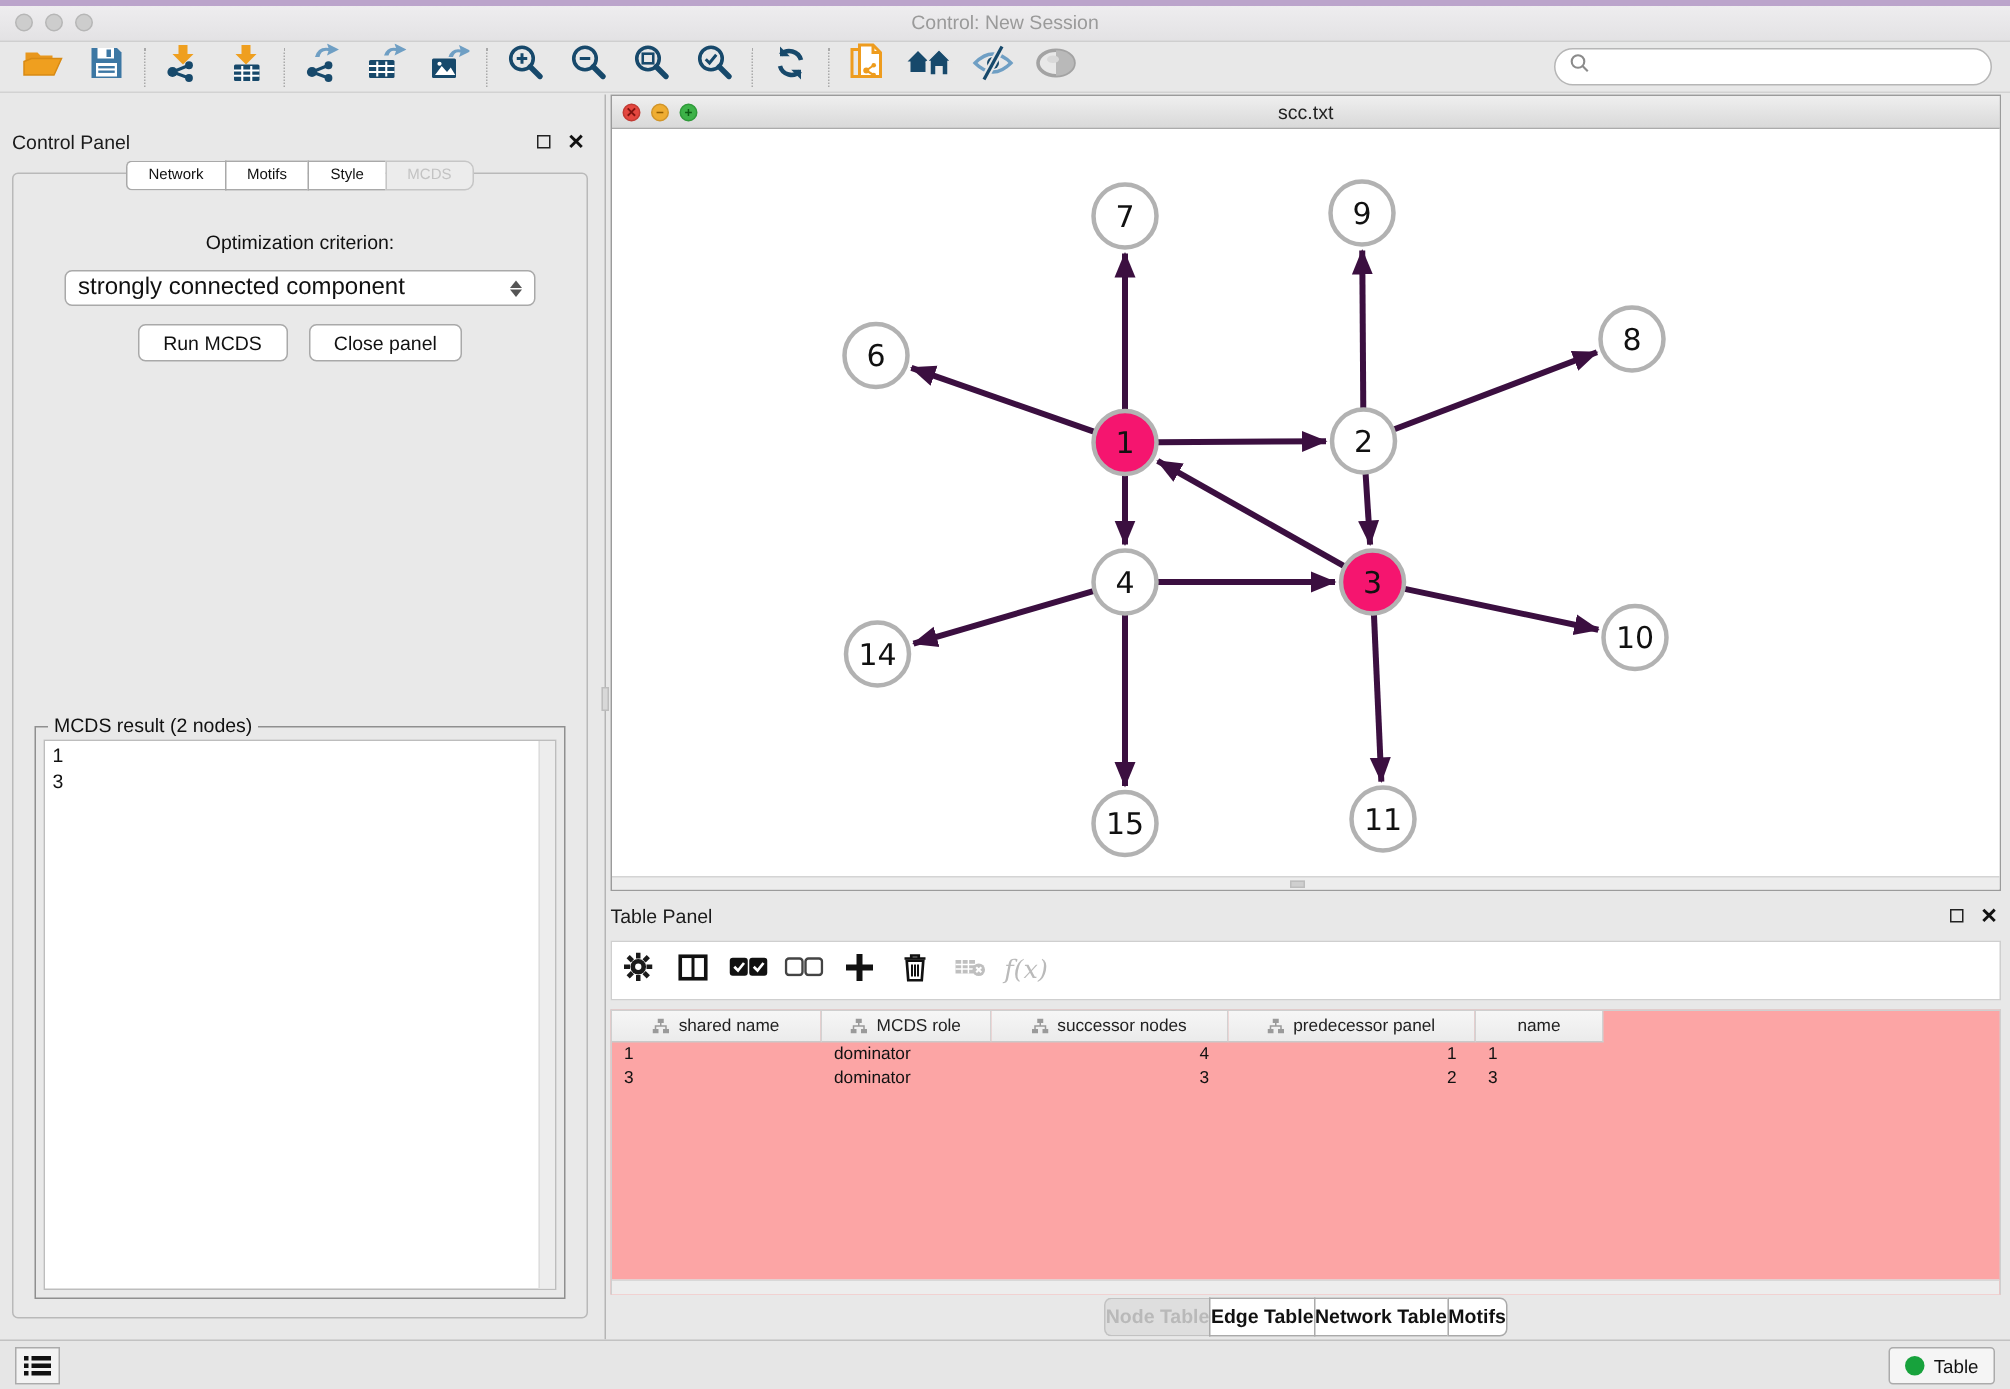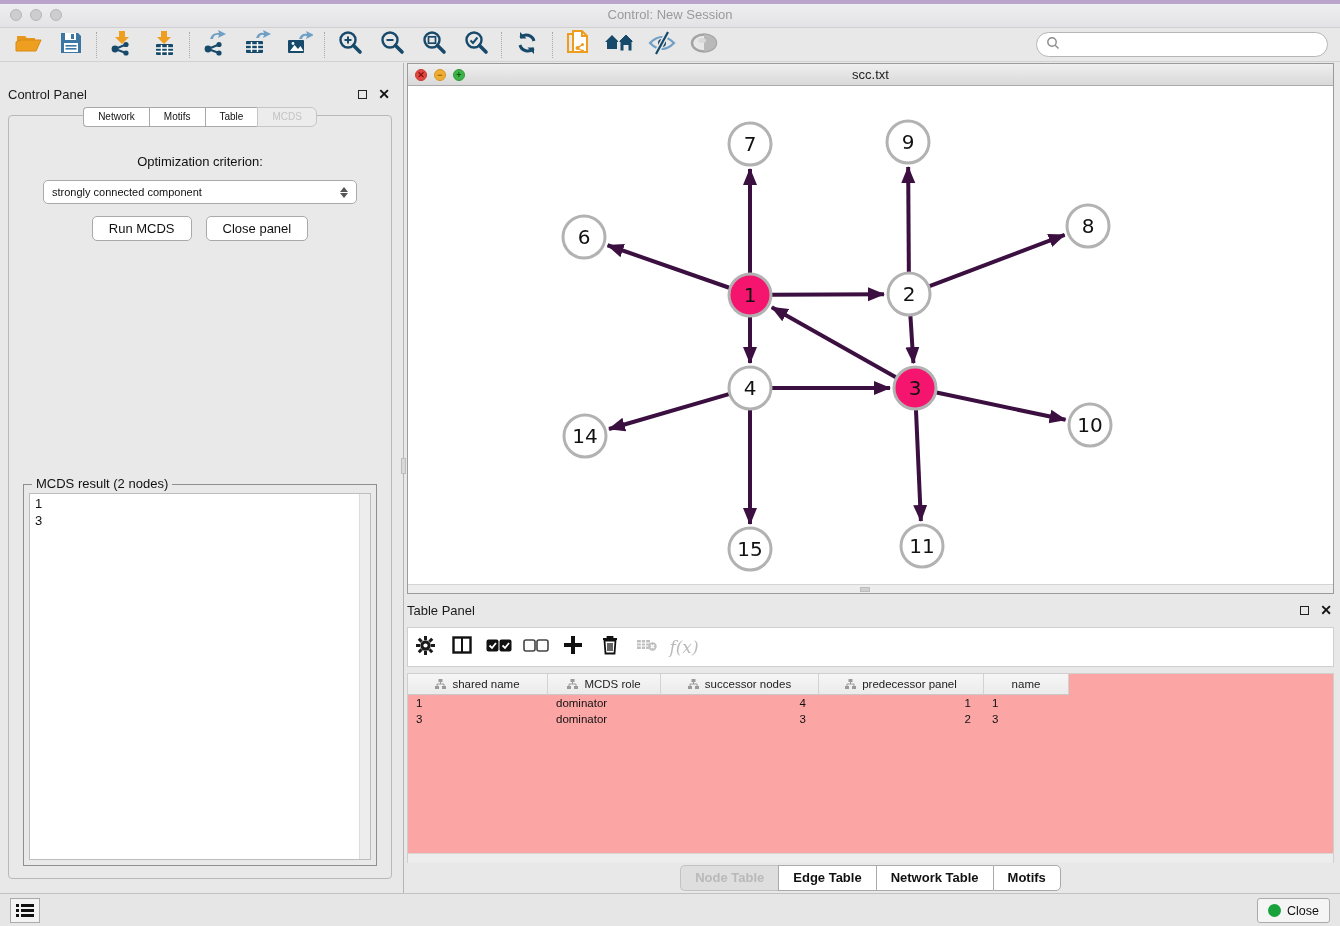--- a/index.html
+++ b/index.html
@@ -35,21 +35,21 @@
 
   .tabs-row { display:flex; justify-content:center; position:relative; z-index:3; margin-top:2px; }
   .cp-tab { font-size:10px; padding:3px 14px 4px; background:#fff; border:1px solid #a9a9a9; border-right:none; color:#111; }
   .cp-tab:first-child { border-radius:4px 0 0 4px; }
   .cp-tab.last { border-right:1px solid #bdbdbd; border-radius:0 6px 6px 0; }
   .cp-tab.selected { background:#ececec; color:#c3c3c3; border-color:#c6c6c6; }
 
   .cp-body { flex:1; margin-top:-12px; border:1px solid #b9b9b9; border-radius:4px; background:#e9e9e9; padding:30px 10px 8px; display:flex; flex-direction:column; }
   .opt-label { text-align:center; font-size:13px; color:#111; margin-top:8px; }
   .criterion { margin:11px 24px 0; height:24px; background:#fff; border:1px solid #a9a9a9; border-radius:5px; display:flex; align-items:center; padding:0 8px; }
-  .criterion .val { flex:1; font-size:11px; color:#111; }
+  .criterion .val { flex:1; font-size:16px; color:#111; }
   .stepper { display:flex; flex-direction:column; align-items:center; gap:1px; }
   .stepper i { width:0; height:0; border-left:4px solid transparent; border-right:4px solid transparent; }
   .stepper .up { border-bottom:5px solid #555; }
   .stepper .dn { border-top:5px solid #555; }
   .btn-row { display:flex; justify-content:center; gap:14px; margin-top:12px; }
   .pbtn { background:#fff; border:1px solid #a9a9a9; border-radius:5px; font-size:13px; padding:4px 16px; color:#111; }
   .cp-fill { flex:1; }
 
   .result-group { position:relative; border:1px solid #8f8f8f; margin:0 4px 4px; height:382px; background:#e9e9e9; }
   .result-legend { position:absolute; top:-9px; left:8px; background:#e9e9e9; padding:0 4px; font-size:13px; color:#111; }
@@ -88,21 +88,21 @@
 
   .tbl { margin-top:6px; background:#fca5a5; border:1px solid #cfcfcf; border-bottom:none; flex:1; display:flex; flex-direction:column; overflow:hidden; }
   .tbl-head { display:flex; }
   .th { height:21px; background:linear-gradient(#f6f6f6,#ebebeb); border-right:1px solid #d2d2d2; border-bottom:1px solid #c9c9c9; display:flex; align-items:center; justify-content:center; gap:6px; font-size:11.5px; color:#222; }
   .tbl-row { display:flex; height:16px; align-items:center; }
   .td { font-size:11.5px; color:#111; padding:0 8px; overflow:hidden; }
   .td.num { text-align:right; padding-right:13px; }
   .tbl-fill { flex:1; }
   .tbl-hscroll { height:10px; background:#ededed; border-top:1px solid #d8d8d8; }
   .tp-tabs { height:30px; display:flex; justify-content:center; align-items:center; }
-  .tp-tab { font-size:13px; font-weight:bold; padding:4px 14px 5px; background:#fff; border:1px solid #aaa; border-right:none; color:#111; }
+  .tp-tab { font-size:13px; font-weight:bold; padding:4px 0 5px; background:#fff; border:1px solid #aaa; border-right:none; color:#111; }
   .tp-tab:first-child { border-radius:5px 0 0 5px; }
   .tp-tab:last-child { border-right:1px solid #aaa; border-radius:0 5px 5px 0; }
   .tp-tab.selected { background:#dedede; color:#b9b9b9; font-weight:bold; border-color:#c2c2c2; }
 
   
   .statusbar { position:absolute; left:0; right:0; bottom:0; height:33px; background:#e6e6e6; border-top:1px solid #c2c2c2; }
   .list-btn { position:absolute; left:10px; top:4px; width:30px; height:25px; background:#f3f3f3; border:1px solid #ababab; display:flex; align-items:center; justify-content:center; }
   .memory-btn { position:absolute; right:10px; top:4px; height:25px; background:#f5f5f5; border:1px solid #ababab; border-radius:3px; display:flex; align-items:center; gap:6px; padding:0 10px; font-size:12.5px; color:#111; }
   .mem-dot { width:13px; height:13px; border-radius:50%; }
 </style>
@@ -310,21 +310,21 @@
         <span class="ph-icon">
             <span class="float-box"></span>
           </span>
         <span class="ph-icon">
             <span class="close-x">✕</span>
           </span>
       </div>
       <div class="tabs-row">
         <div class="cp-tab">Network</div>
         <div class="cp-tab">Motifs</div>
-        <div class="cp-tab">Table</div>
+        <div class="cp-tab">Style</div>
         <div class="cp-tab last selected">MCDS</div>
       </div>
       <div class="cp-body">
         <div class="opt-label">Optimization criterion:</div>
         <div class="criterion">
           <span class="val">strongly connected component</span>
           <span class="stepper">
               <i class="up"></i>
               <i class="dn"></i>
             </span>
@@ -595,17 +595,17 @@
             <rect x="5" y="1" width="13" height="3"></rect>
             <rect x="0" y="6" width="3" height="3"></rect>
             <rect x="5" y="6" width="13" height="3"></rect>
             <rect x="0" y="11" width="3" height="3"></rect>
             <rect x="5" y="11" width="13" height="3"></rect>
           </g>
         </svg>
     </div>
     <div class="memory-btn">
       <span class="mem-dot" style="background: rgb(23, 162, 60);"></span>
-      <span>Close</span>
+      <span>Table</span>
     </div>
   </div>
 
 </div>
 
 </body></html>

